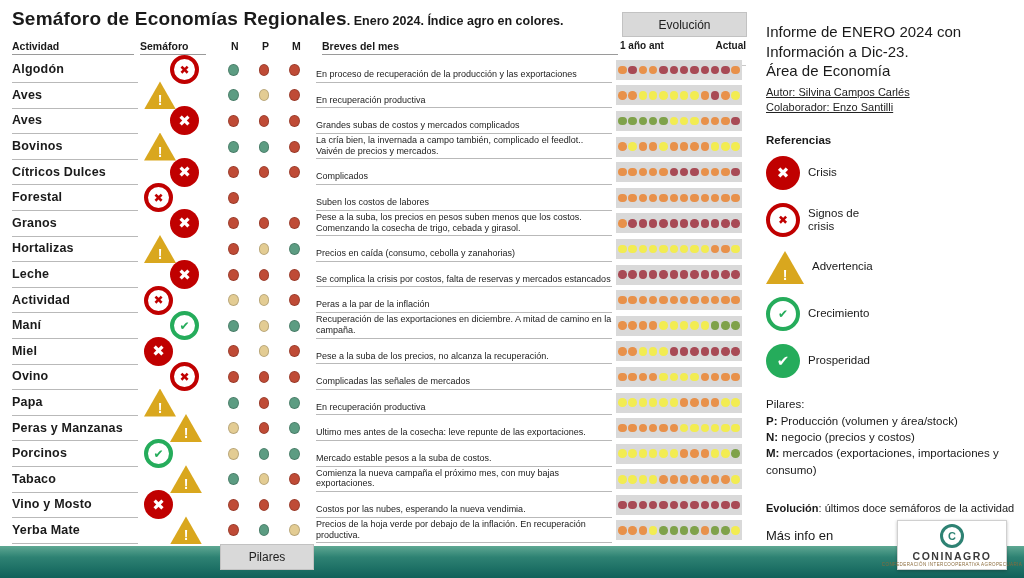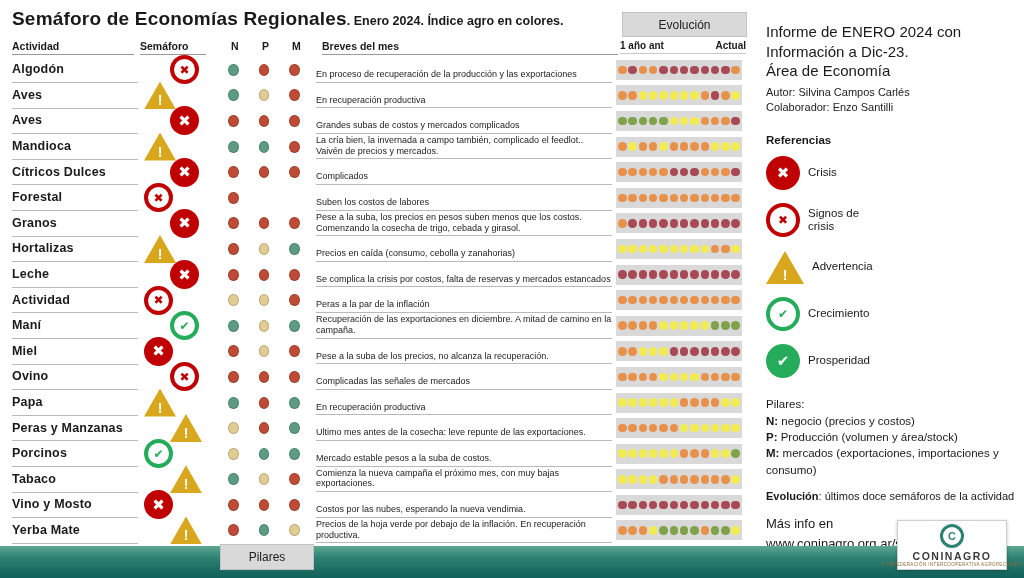--- a/index.html
+++ b/index.html
@@ -12,21 +12,21 @@
   .title-main{font-size:19px;font-weight:700;letter-spacing:.2px;}
   .title-sub{font-size:12.5px;font-weight:700;}
   
   .col-head{position:absolute;top:40px;font-size:10.5px;font-weight:700;}
   .underlined{border-bottom:1px solid #9a9a9a;padding-bottom:2px;}
   #h-actividad{left:12px;width:122px;}
   #h-semaforo{left:140px;width:66px;}
   #h-n{left:231px;}#h-p{left:262px;}#h-m{left:292px;}
   #h-breves{left:322px;width:296px;}
   #evo-head{position:absolute;left:620px;top:40px;width:126px;display:flex;justify-content:space-between;
-    font-size:10px;font-weight:700;border-bottom:1px solid #c9c9c9;padding-bottom:2px;}
+    font-size:10px;font-weight:700;border-bottom:1px solid #c9c9c9;padding-bottom:14px;}
   
   .gray-btn{position:absolute;background:#d9d9d9;border:1px solid #c2c2c2;display:flex;align-items:center;
     justify-content:center;font-size:12px;color:#222;cursor:pointer;}
   #evolution-btn{left:622px;top:12px;width:123px;height:23px;}
   #pilares-btn{left:220px;top:544px;width:92px;height:24px;z-index:5;}
   
   #rows{position:absolute;left:0;top:57px;width:760px;}
   .row{display:flex;height:25.6px;align-items:center;}
   .act-cell{width:126px;margin-left:12px;border-bottom:1px solid #b9b9b9;height:100%;
     display:flex;align-items:center;font-size:12.5px;font-weight:700;letter-spacing:.2px;white-space:nowrap;}
@@ -45,30 +45,30 @@
     font-weight:800;box-sizing:border-box;flex:0 0 auto;z-index:2;}
   .st-crisis{background:#c00000;color:#fff;font-size:15px;}
   .st-signos_de_crisis{background:#fff;border:4px solid #c00000;color:#c00000;font-size:12px;}
   .st-crecimiento{background:#fff;border:4px solid #25ac5b;color:#25ac5b;font-size:12px;}
   .st-prosperidad{background:#25ac5b;color:#fff;font-size:15px;}
   .st-advertencia{background:#d9a71e;border-radius:0;clip-path:polygon(50% 0,100% 100%,0 100%);
     width:32px;height:28px;color:#fff;font-size:14px;align-items:flex-end;padding-bottom:1px;}
   
   #right-panel{position:absolute;left:766px;top:22px;width:252px;}
   .rp-heading{font-size:15px;line-height:1.3;color:#1a1a1a;}
-  .rp-small{font-size:11px;line-height:1.45;color:#222;}
+  .rp-small{font-size:11px;line-height:1.45;color:#222;text-decoration:underline;}
   #referencias-title{font-weight:700;font-size:11.5px;margin-top:18px;}
   #legend{display:flex;flex-direction:column;gap:9px;margin-top:8px;}
   .legend-item{display:flex;align-items:center;gap:8px;min-height:38px;}
   .legend-item .sicon{width:34px;height:34px;}
   .legend-item .st-advertencia{width:38px;height:33px;}
   .legend-label{font-size:11.5px;color:#1a1a1a;max-width:78px;line-height:1.2;}
   #pilares-block{margin-top:16px;font-size:11.5px;line-height:1.42;}
   #pilares-block b{font-weight:700;}
-  #evolucion-note{margin-top:12px;font-size:11px;}
+  #evolucion-note{margin-top:24px;font-size:11px;}
   #more-info{margin-top:12px;font-size:13px;line-height:1.5;}
   
   #bottom-bar{position:absolute;left:0;bottom:0;width:1024px;height:32px;
     background:linear-gradient(180deg,#5fa893 0%,#2e8273 35%,#10615a 100%);}
   #logo-card{position:absolute;left:897px;top:520px;width:108px;height:48px;background:#fff;
     border:1px solid #d0d0d0;box-shadow:0 1px 3px rgba(0,0,0,.25);z-index:6;
     display:flex;flex-direction:column;align-items:center;justify-content:center;}
   #logo-circle{width:18px;height:18px;border-radius:50%;border:3px solid #2e8273;color:#2e8273;
     display:flex;align-items:center;justify-content:center;font-size:11px;font-weight:700;}
   #logo-text{font-size:10.5px;font-weight:700;letter-spacing:1.5px;color:#3a3a3a;margin-top:2px;}
@@ -176,21 +176,21 @@
           <span class="evo-dot" style="background: rgb(242, 236, 82);"></span>
           <span class="evo-dot" style="background: rgb(232, 145, 74);"></span>
           <span class="evo-dot" style="background: rgb(232, 145, 74);"></span>
           <span class="evo-dot" style="background: rgb(232, 145, 74);"></span>
           <span class="evo-dot" style="background: rgb(168, 74, 85);"></span>
         </div>
     </div>
   </div>
 
   <div class="row">
-    <div class="act-cell">Mandioca</div>
+    <div class="act-cell">Bovinos</div>
     <div class="icon-zone">
       <div class="sicon st-advertencia">!</div>
     </div>
     <div class="npm-zone">
       <span class="npm-dot" style="background: rgb(92, 156, 130);"></span>
       <span class="npm-dot" style="background: rgb(92, 156, 130);"></span>
       <span class="npm-dot" style="background: rgb(191, 75, 54);"></span>
     </div>
     <div class="breve-cell">La cría bien, la invernada a campo también, complicado el feedlot.. Vaivén de precios y mercados.</div>
     <div class="evo-zone">
@@ -677,22 +677,22 @@
 
   <div class="legend-item">
     <div class="sicon st-prosperidad">✔</div>
     <div class="legend-label">Prosperidad</div>
   </div>
 </div>
 
   <div id="pilares-block">
     <div>Pilares:</div>
     <div id="pilares-list">
+        <div><b>P:</b> Producción (volumen y área/stock)</div>
         <div><b>N:</b> negocio (precios y costos)</div>
-        <div><b>P:</b> Producción (volumen y área/stock)</div>
         <div><b>M:</b> mercados (exportaciones, importaciones y consumo)</div>
       </div>
   </div>
 
   <div id="evolucion-note"><b>Evolución</b><span>: últimos doce semáforos de la actividad</span></div>
 
   <div id="more-info">
     <div>Más info en</div>
     <div>www.coninagro.org.ar/semaforo</div>
   </div>

